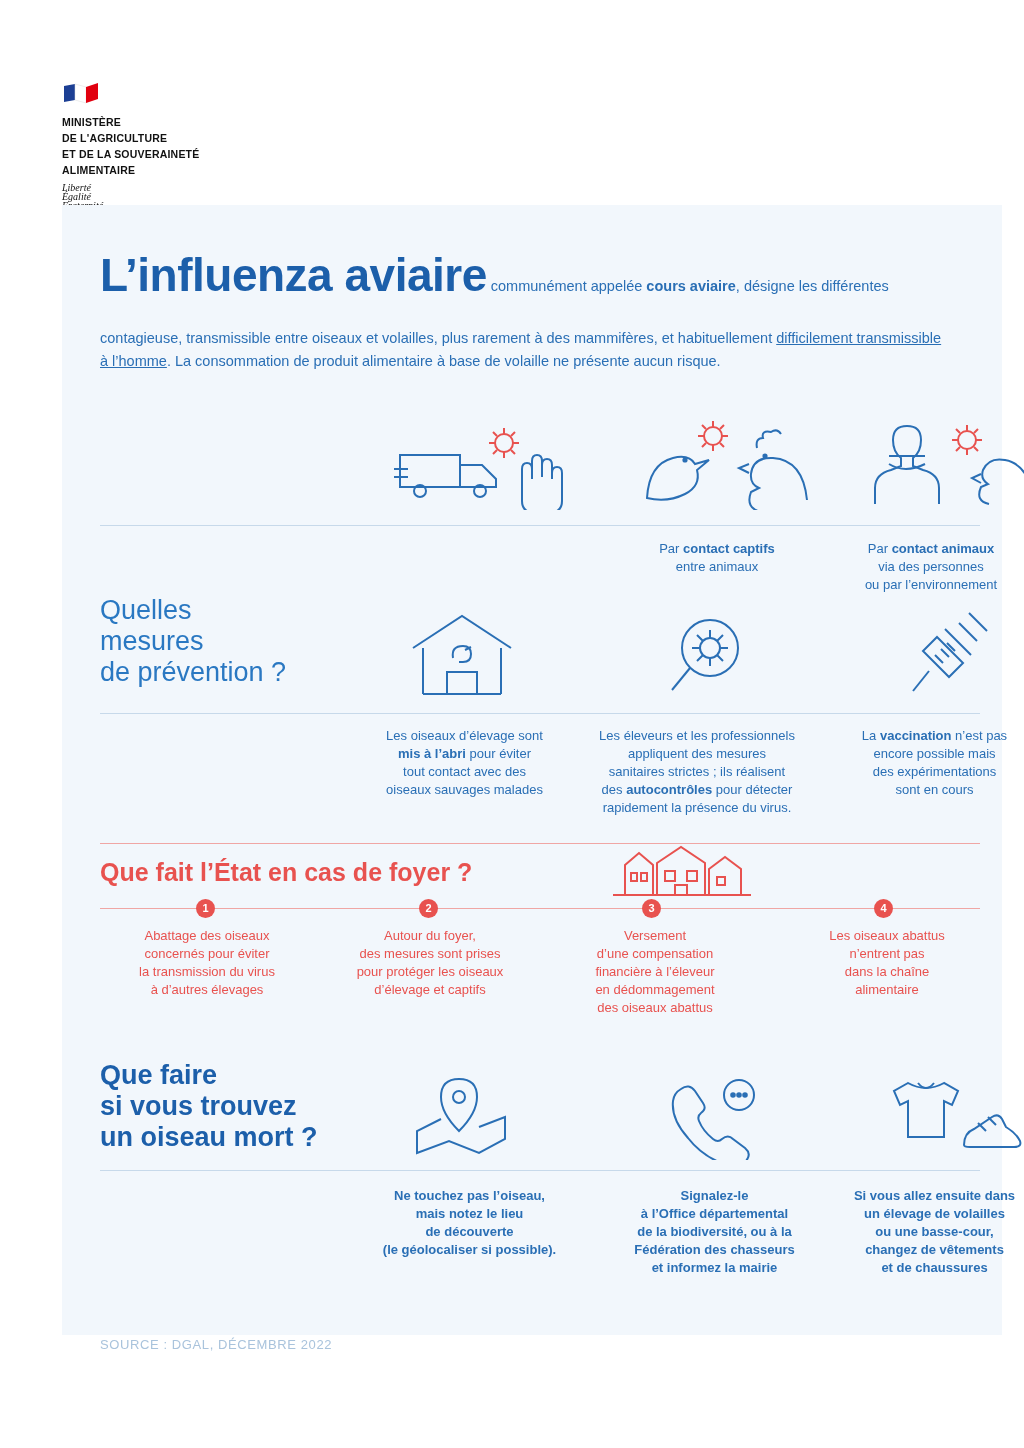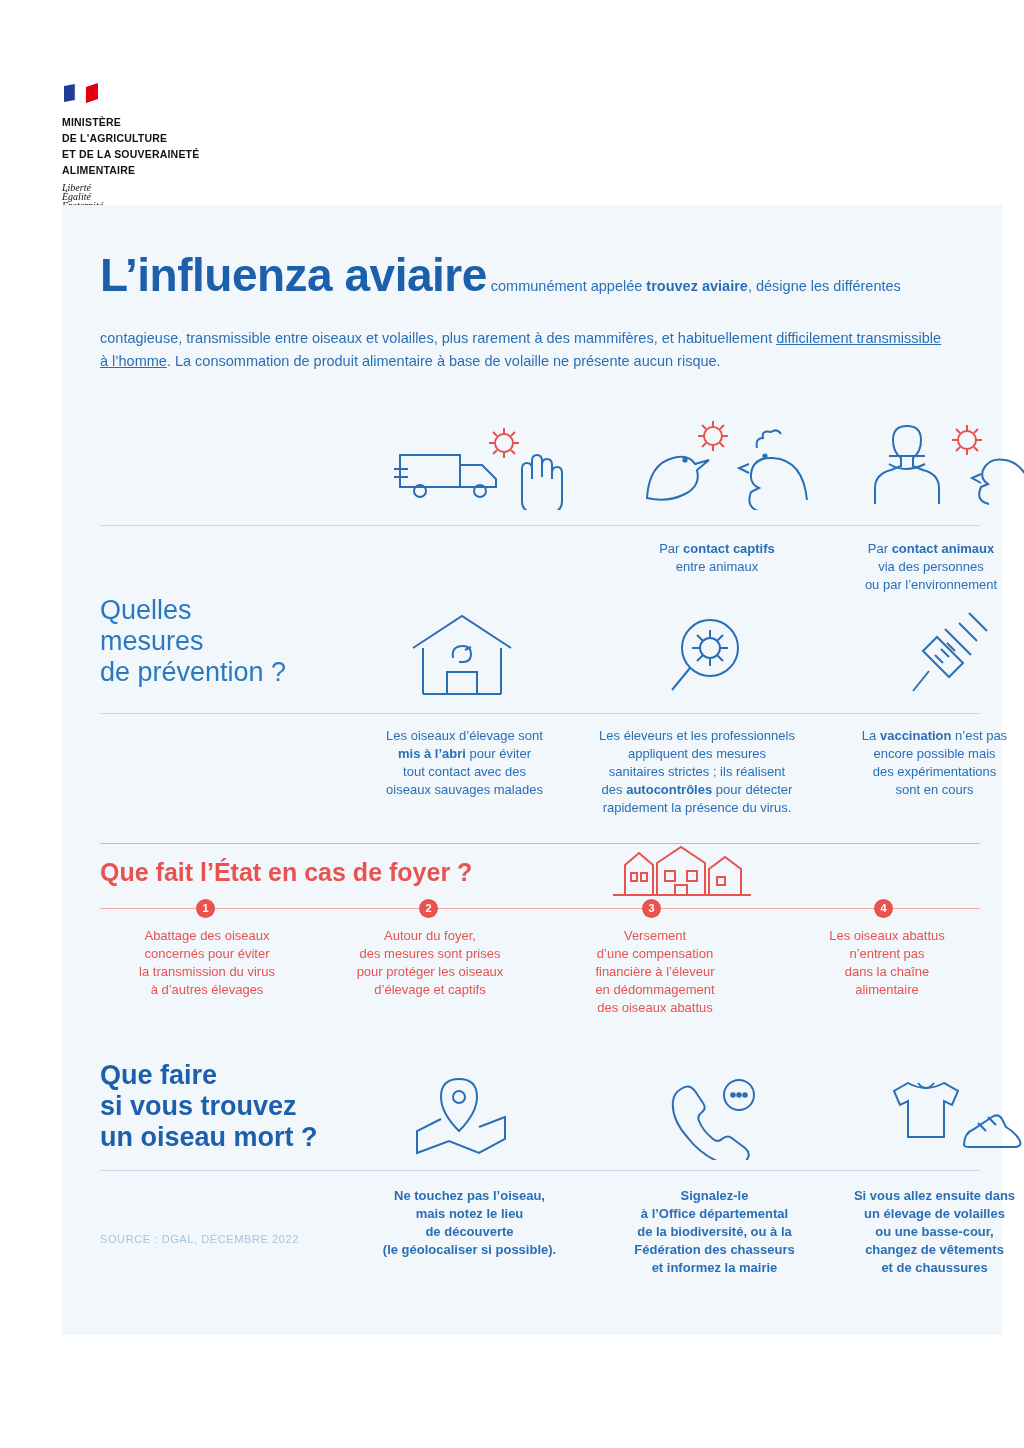--- a/index.html
+++ b/index.html
@@ -67,43 +67,43 @@
   .cap.red{color:#e8524f;}
 
   
   .badge{
     position:absolute;width:19px;height:19px;border-radius:50%;
     background:#e8524f;color:#fff;font-size:11px;font-weight:bold;
     text-align:center;line-height:19px;
   }
 
   .source{
-    position:absolute;left:38px;top:1028px;
-    font-size:11px;letter-spacing:.6px;color:#a9c3dc;
+    position:absolute;left:38px;top:1132px;
+    font-size:13px;letter-spacing:.6px;color:#a9c3dc;
   }
 </style>
 </head>
 <body>
 
 <div class="page">
 
   <div class="logo">
     <svg class="flag" viewBox="0 0 44 28">
       <path d="M2 6 L13 4 L13 20 L2 22 Z" fill="#1c3f94"></path>
       <path d="M13 4 L24 7 L24 23 L13 20 Z" fill="#ffffff" stroke="#ddd" stroke-width=".5"></path>
       <path d="M24 7 L36 3 L36 19 L24 23 Z" fill="#e1000f"></path>
     </svg>
     <div class="ministry">MINISTÈRE<br>DE L'AGRICULTURE<br>ET DE LA SOUVERAINETÉ<br>ALIMENTAIRE</div>
     <div class="devise">Liberté<br>Égalité<br>Fraternité</div>
   </div>
 
   <div class="poster">
 
     <div class="intro">
-      <h1>L’influenza aviaire</h1><p><span> communément appelée </span><b>trouvez aviaire</b><span>, désigne les différentes</span></p>
+      <h1>L’influenza aviaire</h1><p><span> communément appelée </span><b>cours aviaire</b><span>, désigne les différentes</span></p>
       <div class="body">
         <br>
         <span>contagieuse, transmissible entre oiseaux et volailles, plus rarement à des mammifères, et habituellement </span><u>difficilement transmissible</u><br>
         <u>à l’homme</u><span>. La consommation de produit alimentaire à base de volaille ne présente aucun risque.</span>
       </div>
     </div>
 
 
     <svg class="icon" style="left:330px;top:220px;" width="190" height="85" viewBox="0 0 190 85">
       <g fill="none" stroke="#2a6fb5" stroke-width="2">

